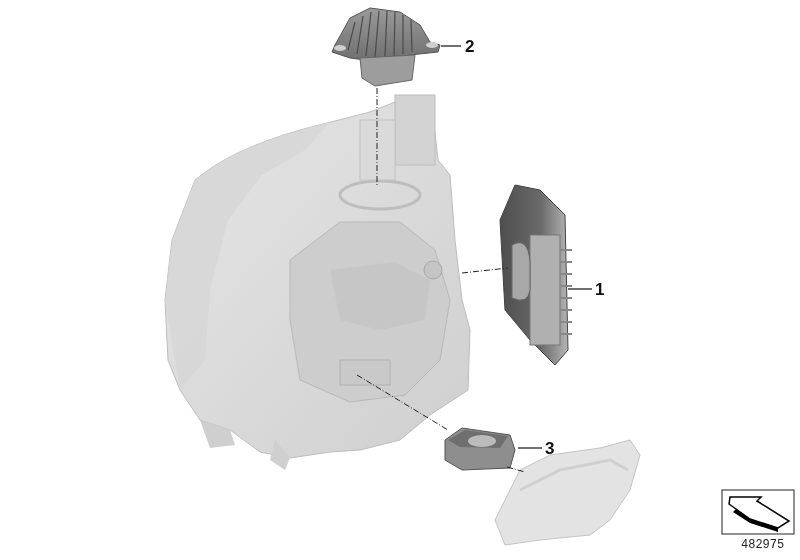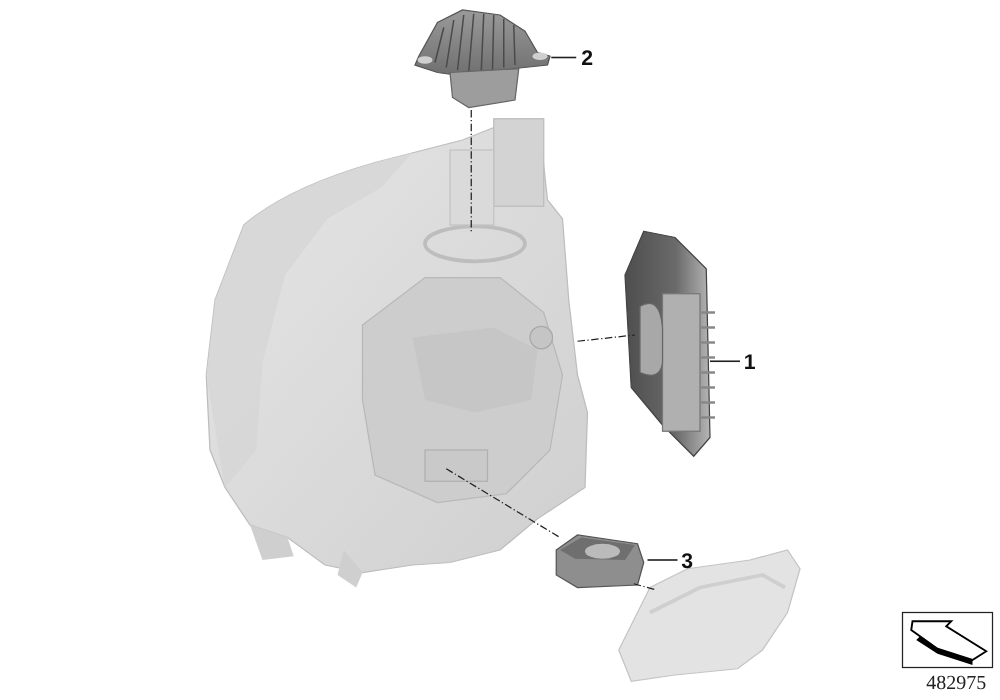--- a/index.html
+++ b/index.html
@@ -6,22 +6,22 @@
   body {
     width: 800px; height: 560px; background: #ffffff; position: relative; overflow: hidden;
     font-family: "Liberation Sans", sans-serif;
   }
   .canvas { position: absolute; left: 0; top: 0; width: 800px; height: 560px; }
   .callout {
     position: absolute; font-family: "Liberation Sans", sans-serif; font-weight: bold;
     font-size: 17px; color: #111111; line-height: 1;
   }
   .diagram-id {
-    position: absolute; left: 741px; top: 538px; font-size: 16px; color: #222222;
-    font-family: Liberation Serif, serif;
+    position: absolute; left: 741px; top: 538px; font-size: 12px; color: #222222;
+    font-family: Liberation Mono, monospace;
   }
 </style>
 </head>
 <body>
 
 <div class="canvas">
   <svg width="800" height="560" viewBox="0 0 800 560">
     <defs>
       <linearGradient id="hsg" x1="0" y1="0" x2="1" y2="1">
         <stop offset="0" stop-color="#e6e6e6"></stop>

